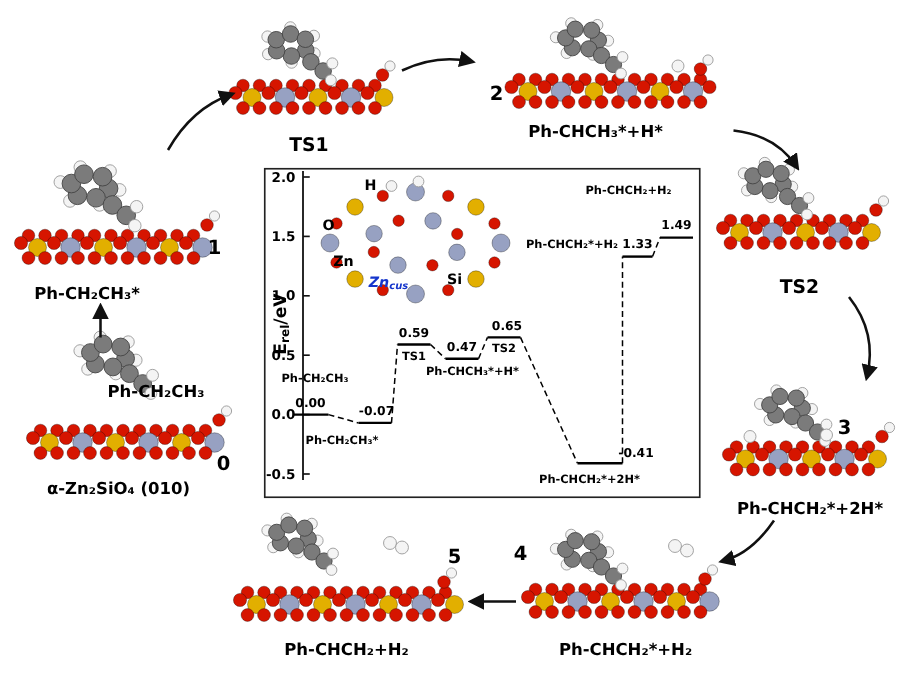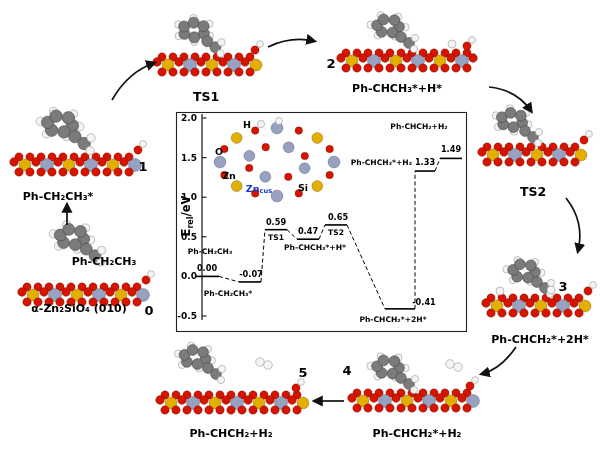--- a/index.html
+++ b/index.html
@@ -5,21 +5,21 @@
   * { box-sizing: border-box; }
   html,body { margin:0; padding:0; background:#fff; }
   body { font-family:"DejaVu Sans", sans-serif; }
   #figure { position:relative; width:600px; height:449px; background:#fff; overflow:hidden; }
   #gfx { position:absolute; left:0; top:0; }
   .lab { position:absolute; transform:translate(-50%,-50%); white-space:nowrap; color:#000; z-index:3; }
   .species { font-size:11px; font-weight:bold; }
   .num     { font-size:13px; font-weight:bold; }
   .tslab   { font-size:12.5px; font-weight:bold; }
   .inslbl  { font-size:9.5px; font-weight:bold; }
-  .zncus   { color:#1535cc; }
+  .zncus   { color:#1535cc;font-style:italic; }
   .axis-label { position:absolute; transform:translate(-50%,-50%) rotate(-90deg); font-size:11.5px; font-weight:bold; white-space:nowrap; z-index:3; }
   .sb { font-size:0.7em; vertical-align:-0.28em; }
 </style>
 </head>
 <body>
 
 <div id="figure">
   <svg id="gfx" width="600" height="449" viewBox="0 0 600 449">
       <defs>
         <marker id="ah" viewBox="0 0 10 10" refX="7" refY="5" markerWidth="6.5" markerHeight="6.5" orient="auto">
@@ -545,21 +545,21 @@
   <div class="lab tslab" style="left:206px;top:96px">TS1</div>
   <div class="lab tslab" style="left:533px;top:191px">TS2</div>
 
   <div class="lab num" style="left:149px;top:310px">0</div>
   <div class="lab num" style="left:143px;top:166px">1</div>
   <div class="lab num" style="left:331px;top:63px">2</div>
   <div class="lab num" style="left:563px;top:286px">3</div>
   <div class="lab num" style="left:347px;top:370px">4</div>
   <div class="lab num" style="left:303px;top:372px">5</div>
 
-  <div class="lab species" style="left:79px;top:308px">α-Zn₂SiO₄ (010)</div>
+  <div class="lab species" style="left:79px;top:326px">α-Zn₂SiO₄ (010)</div>
   <div class="lab species" style="left:58px;top:196px">Ph-CH₂CH₃*</div>
   <div class="lab species" style="left:397px;top:88px">Ph-CHCH₃*+H*</div>
   <div class="lab species" style="left:540px;top:339px">Ph-CHCH₂*+2H*</div>
   <div class="lab species" style="left:417px;top:433px">Ph-CHCH₂*+H₂</div>
   <div class="lab species" style="left:231px;top:433px">Ph-CHCH₂+H₂</div>
   <div class="lab species" style="left:104px;top:261px">Ph-CH₂CH₃</div>
 
   <div class="axis-label" style="left:187px;top:216px">
     <span>E</span><span class="sb">rel</span><span>/eV</span>
   </div>

